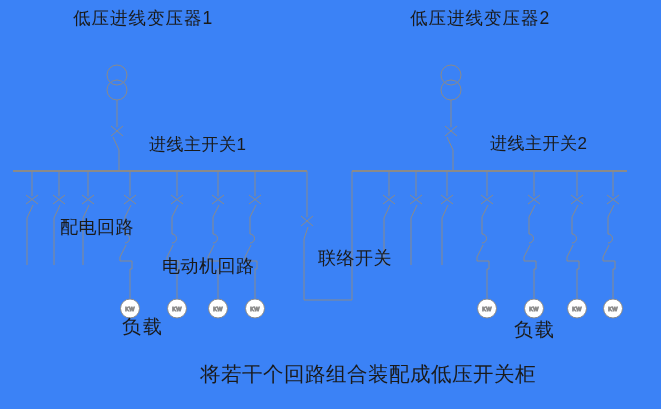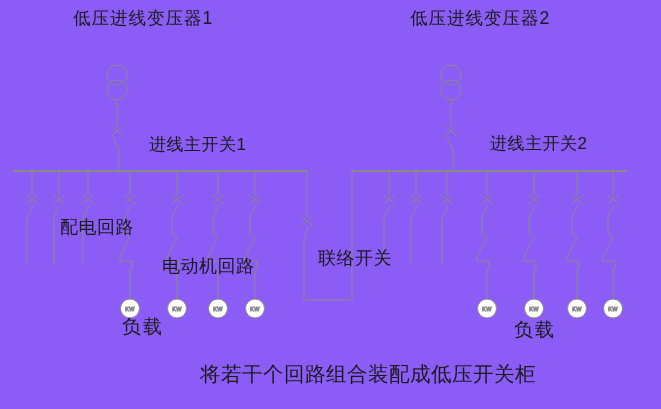--- a/index.html
+++ b/index.html
@@ -4,21 +4,21 @@
 <style>
   html, body {
     margin: 0;
     padding: 0;
     background: #ffffff;
   }
   .stage {
     position: relative;
     width: 661px;
     height: 409px;
-    background: #8b5cf6;
+    background: #3b82f6;
     overflow: hidden;
   }
   svg text {
     font-family: "Liberation Sans", "DejaVu Sans", sans-serif;
     fill: #1a1a1a;
   }
   .lbl-title   { font-size: 17.5px; letter-spacing: 1px; }
   .lbl-switch  { font-size: 17px;   letter-spacing: 0.5px; }
   .lbl-mid     { font-size: 18px;   letter-spacing: 0.5px; }
   .lbl-load    { font-size: 19px;   letter-spacing: 2px; }

